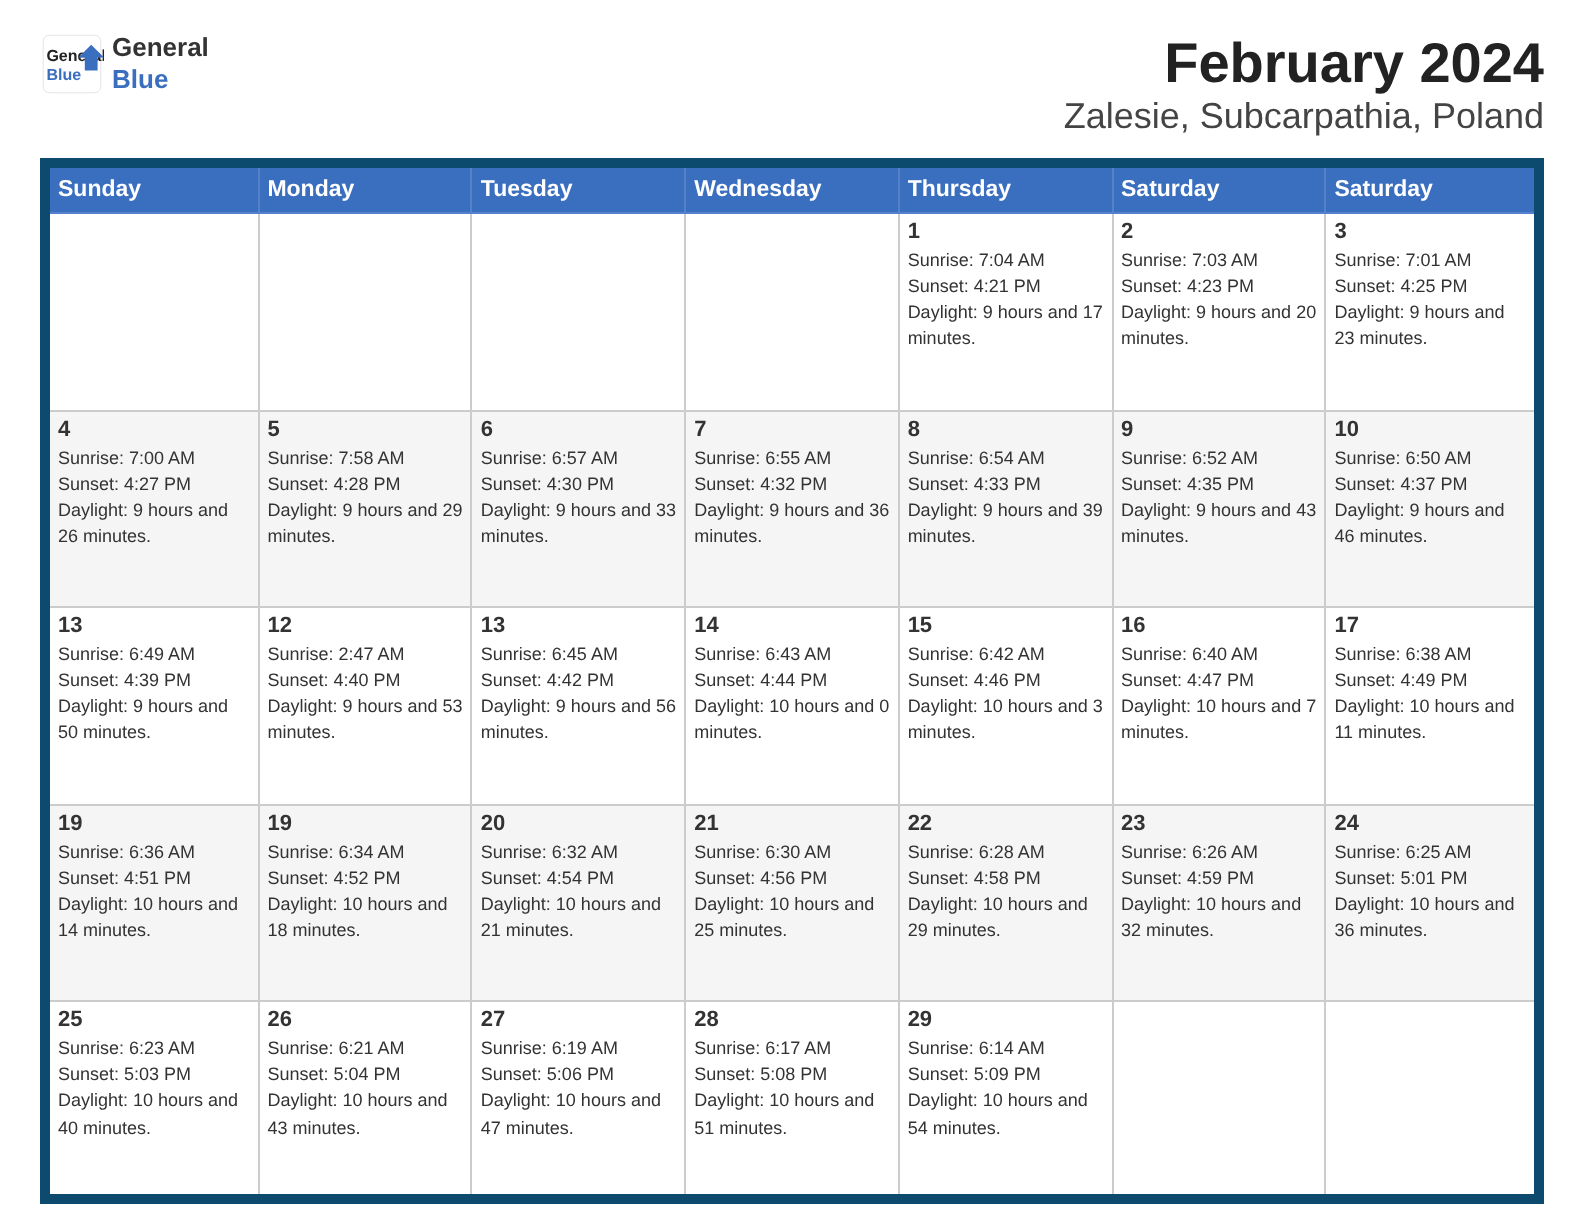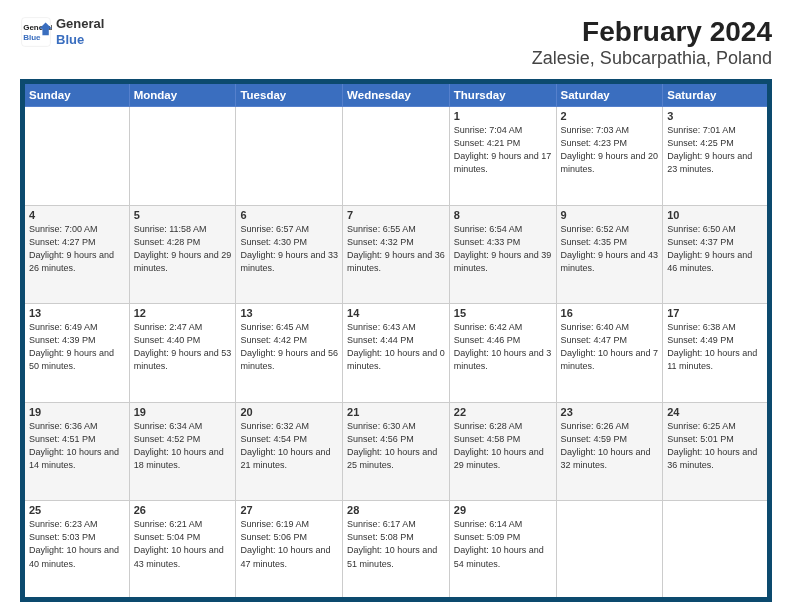--- a/index.html
+++ b/index.html
@@ -161,21 +161,21 @@
         <tr>
           <td>
             <span class="day-number">4</span>
             <div class="day-info">Sunrise: 7:00 AM
 Sunset: 4:27 PM
 Daylight: 9 hours
 and 26 minutes.</div>
           </td>
           <td>
             <span class="day-number">5</span>
-            <div class="day-info">Sunrise: 11:58 AM
+            <div class="day-info">Sunrise: 7:58 AM
 Sunset: 4:28 PM
 Daylight: 9 hours
 and 29 minutes.</div>
           </td>
           <td>
             <span class="day-number">6</span>
             <div class="day-info">Sunrise: 6:57 AM
 Sunset: 4:30 PM
 Daylight: 9 hours
 and 33 minutes.</div>

